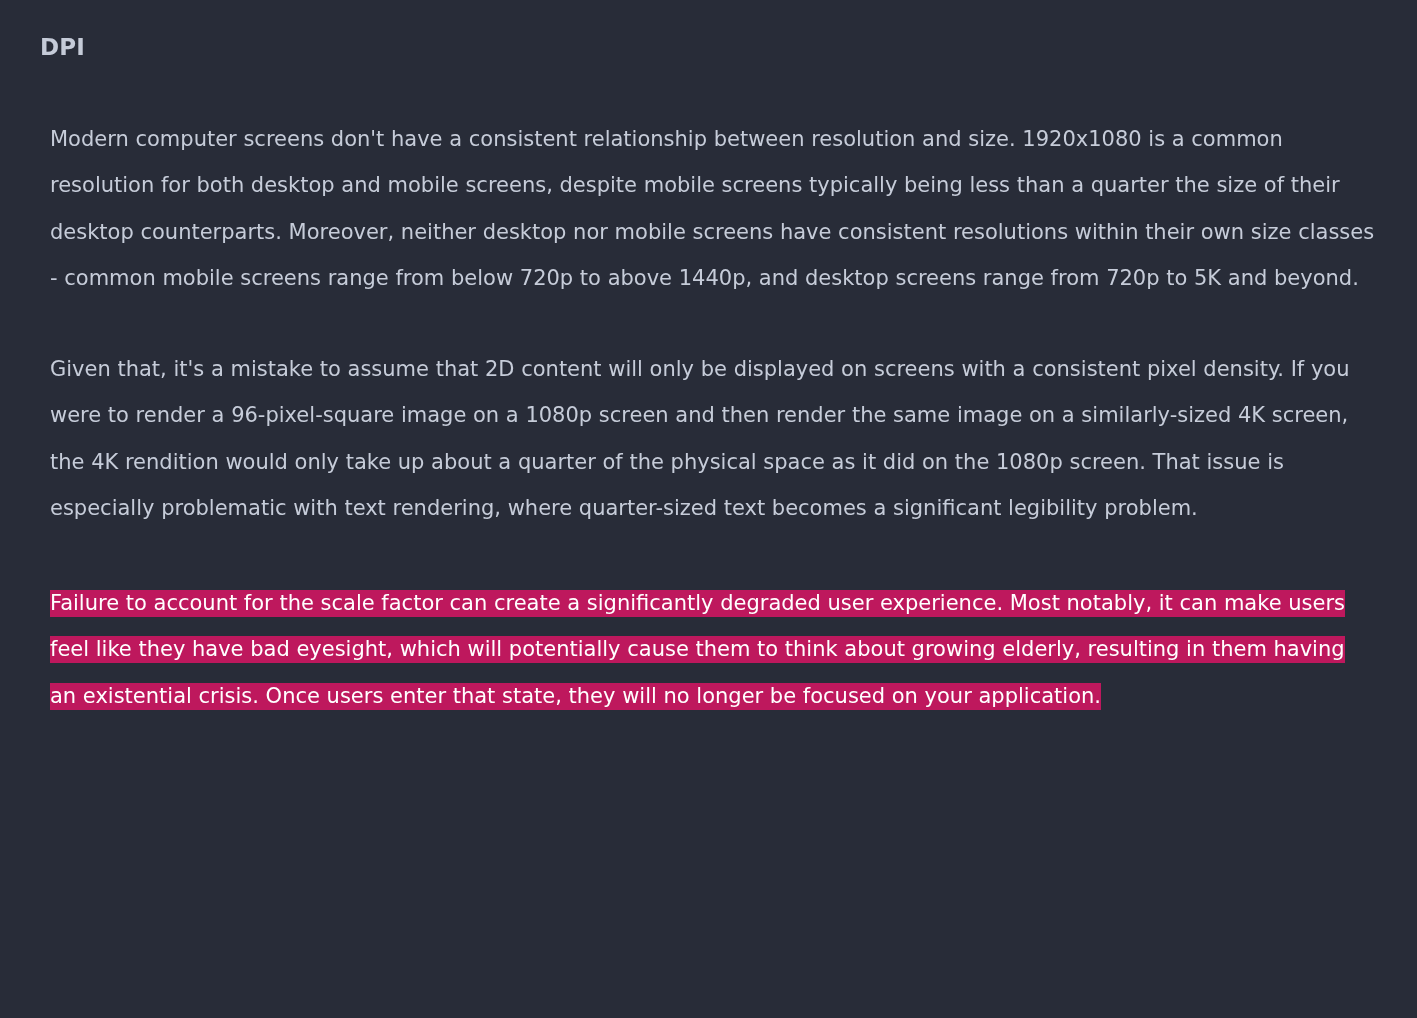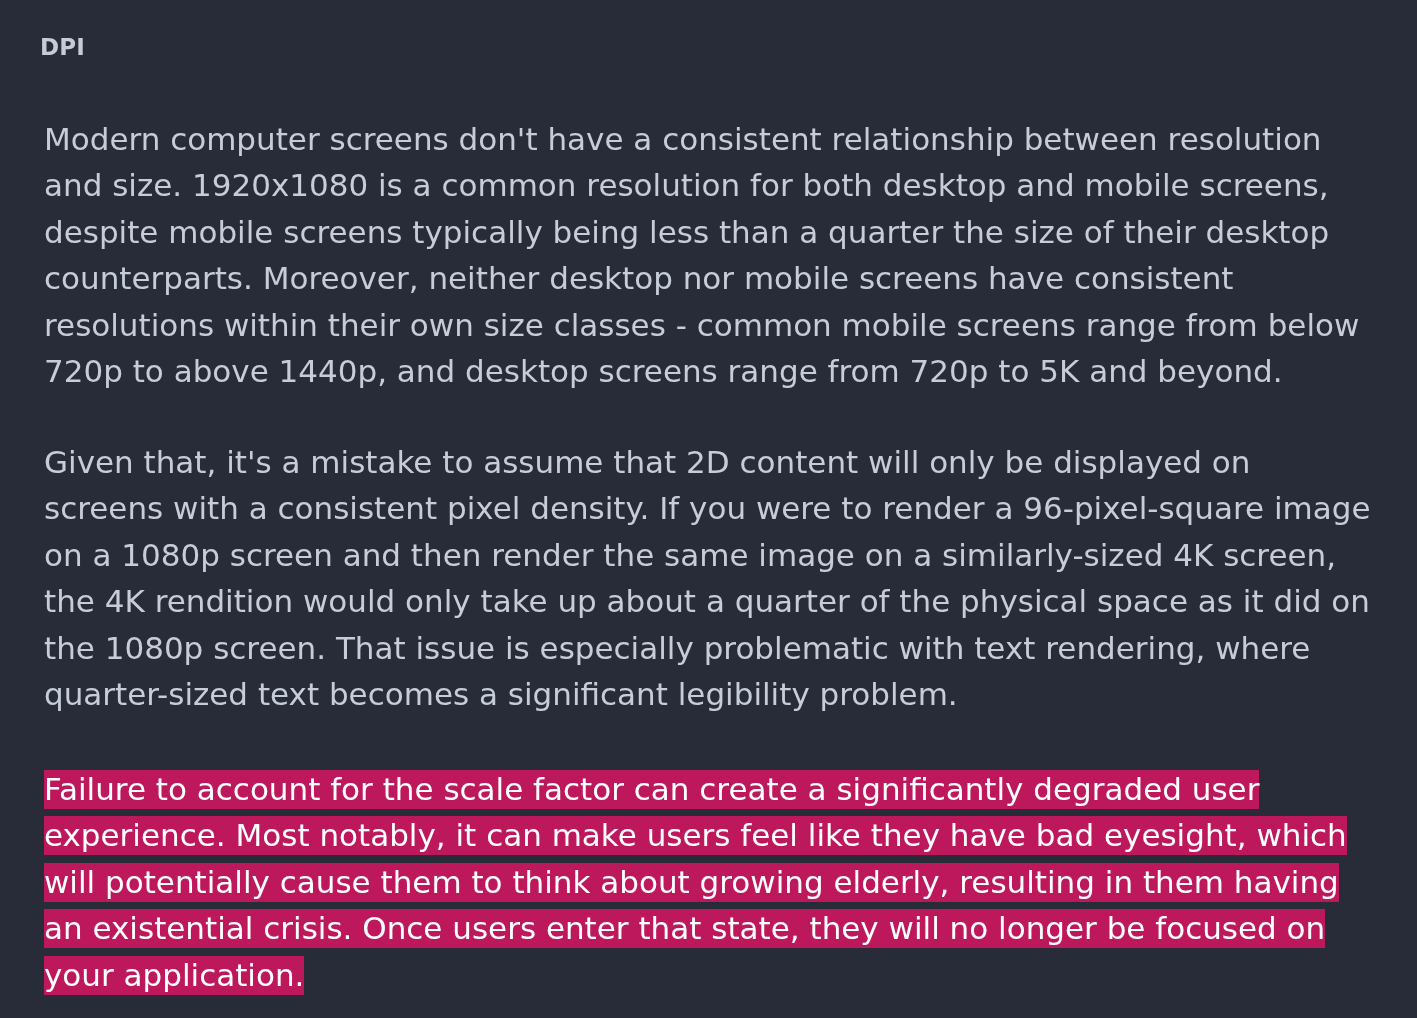--- a/index.html
+++ b/index.html
@@ -31,24 +31,24 @@
   }
   .heading {
     font-size: 37px;
     font-weight: bold;
     color: #dfe4ec;
     margin: 63px 0 0 0;
     letter-spacing: -0.1px;
     line-height: 1.2;
   }
   .para {
-    font-size: 31px;
+    font-size: 21px;
     line-height: 46.5px;
     color: #c6ccd9;
-    margin: 44px 0 0 6px;
+    margin: 44px 0 0 12px;
     max-width: 1330px;
     font-weight: normal;
   }
   .para.first {
     margin-top: 54px;
   }
   .para.selected {
     margin-top: 48px;
     max-width: 1340px;
   }

